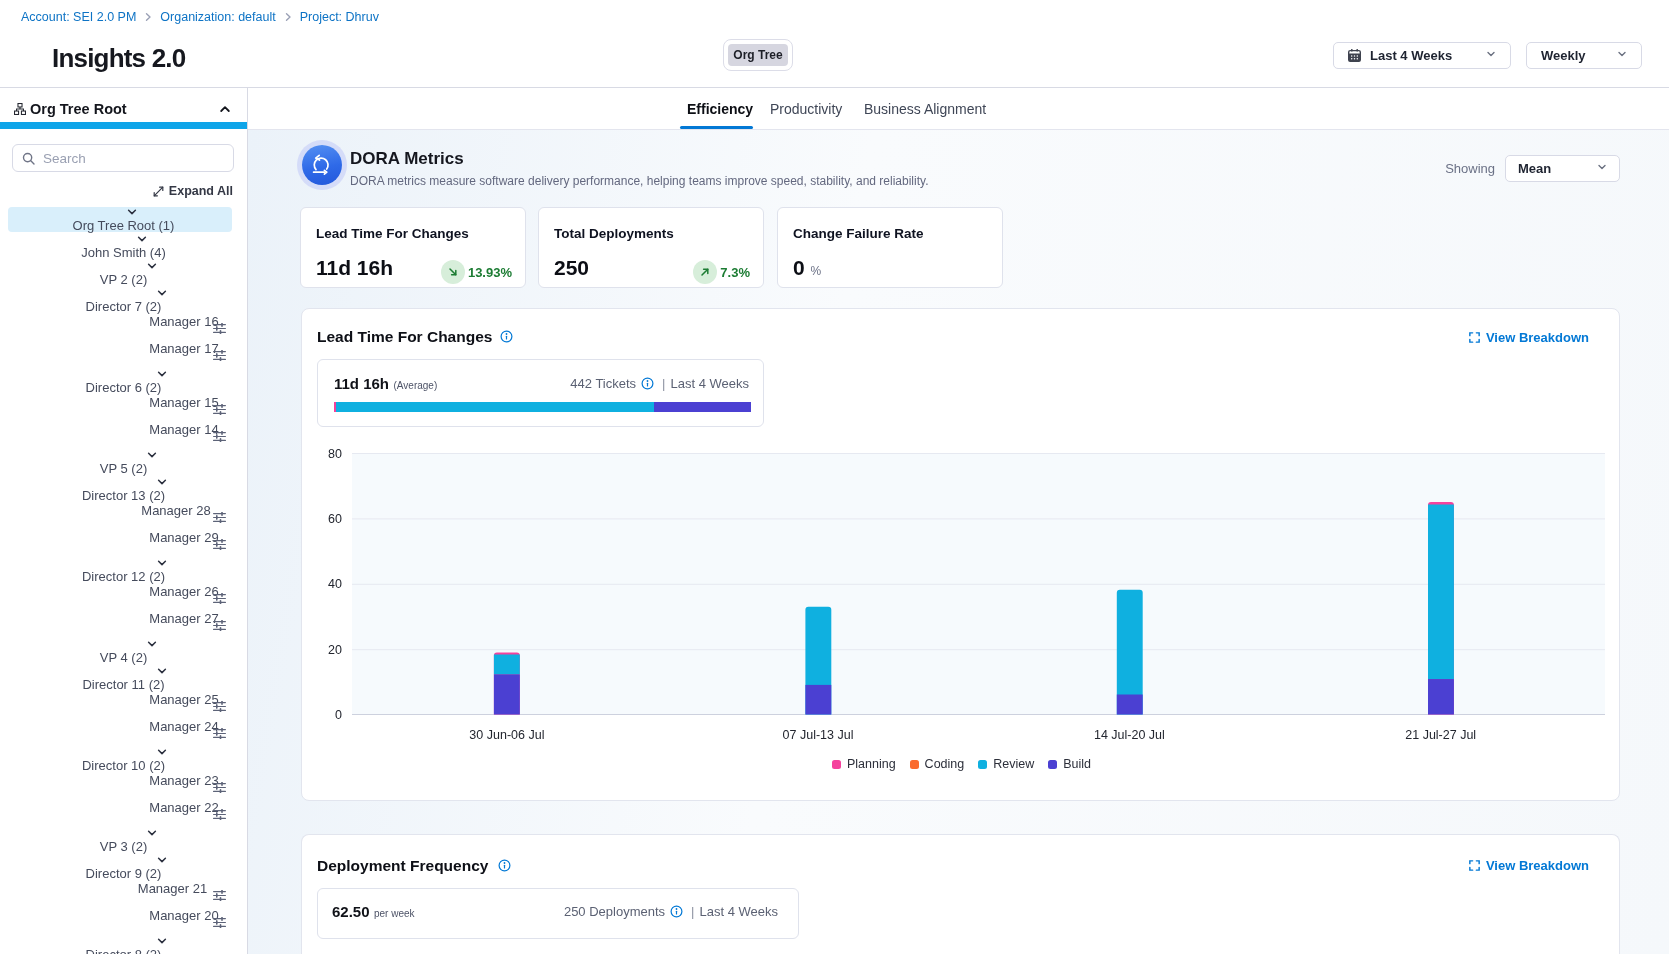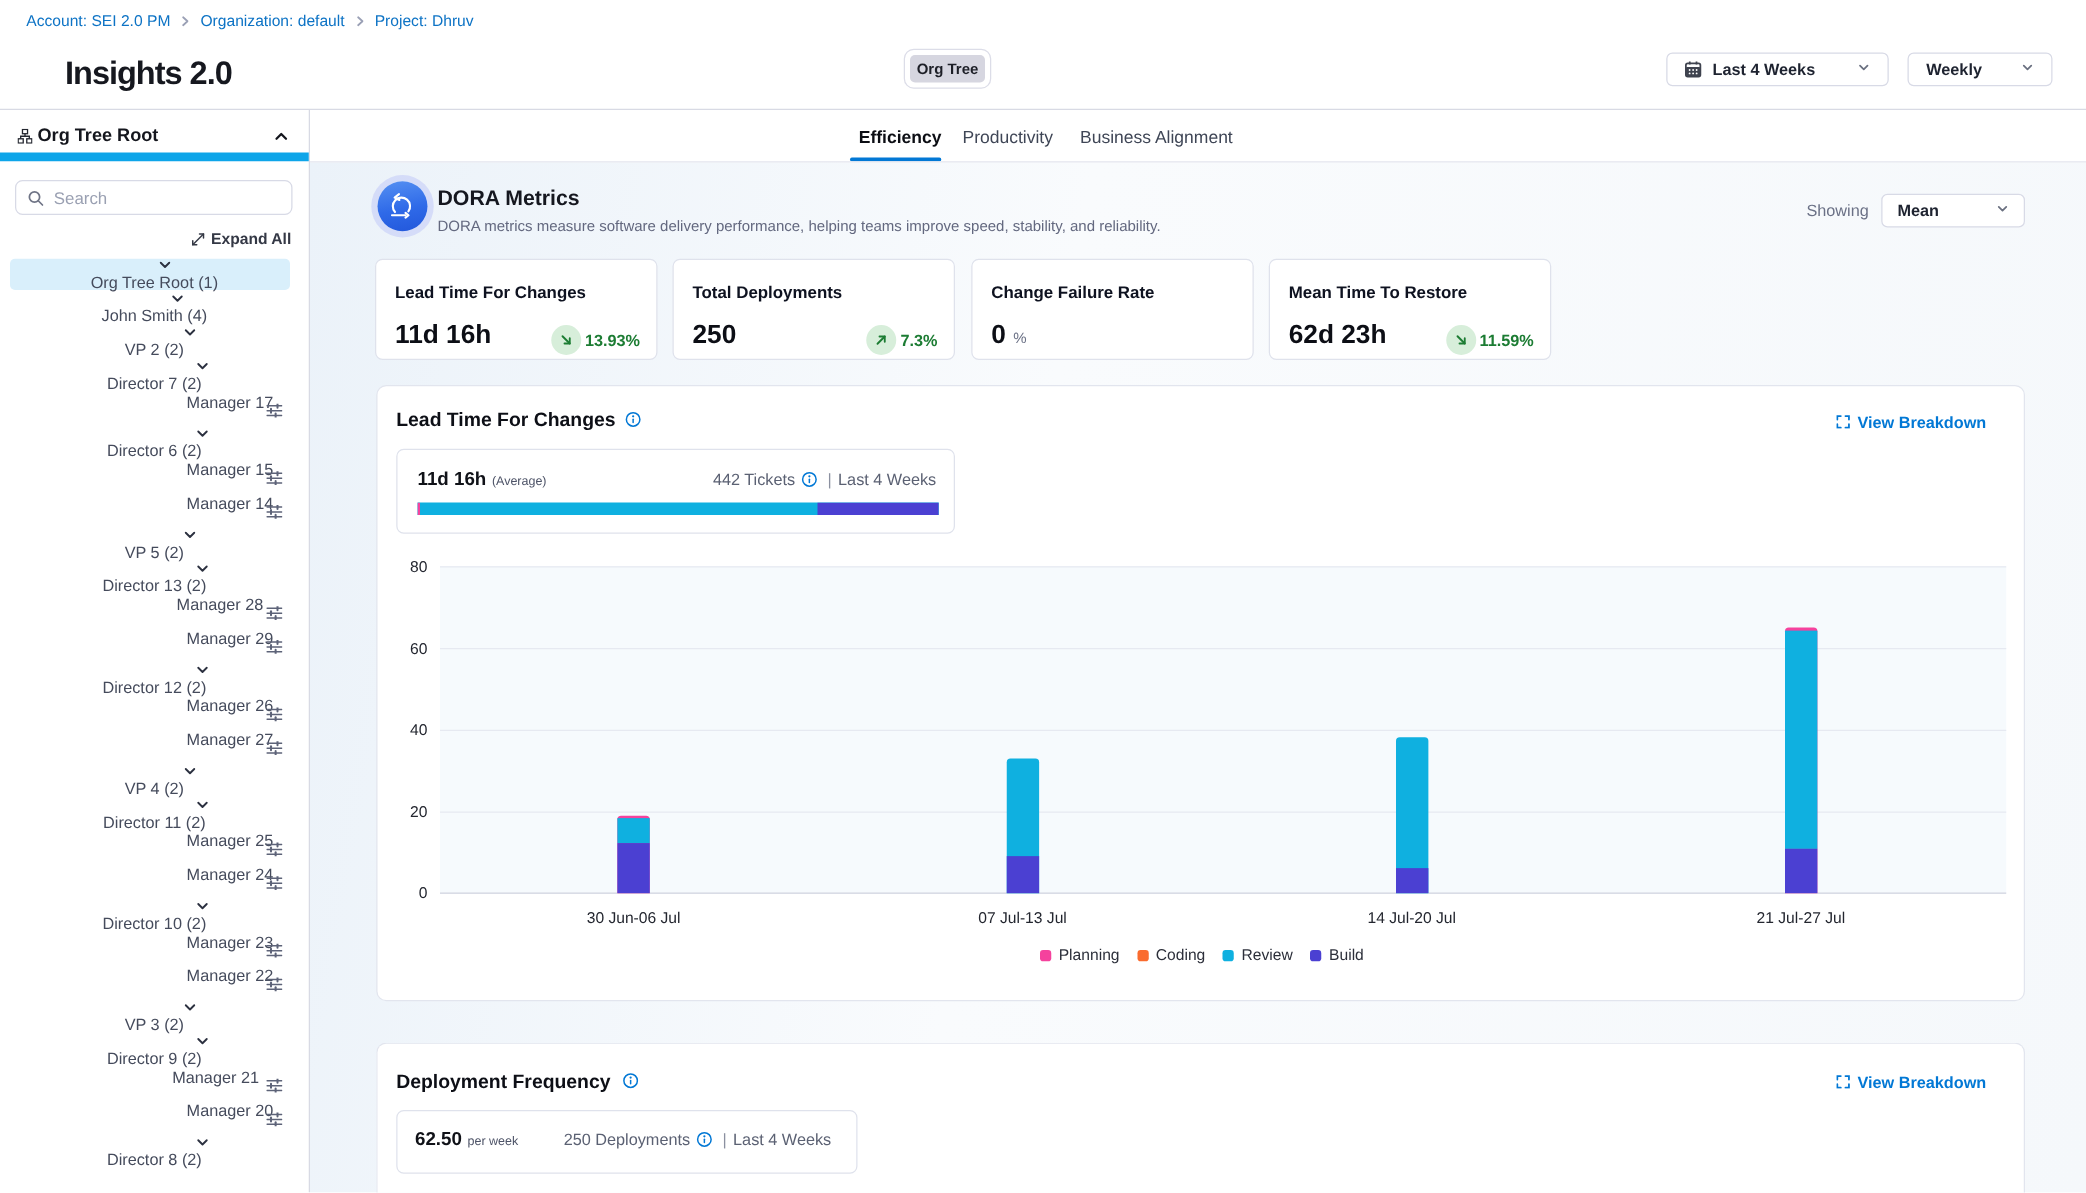--- a/index.html
+++ b/index.html
@@ -197,20 +197,33 @@
         </div>
       <div class="trow">
           <span class="tchev" style="margin-left:82px;">
             <svg width="12" height="12" viewBox="0 0 12 12">
               <path d="M2.6 4.2 L6 7.6 L9.4 4.2" fill="none" stroke="#2c3140" stroke-width="1.5" stroke-linecap="round" stroke-linejoin="round"></path>
             </svg>
           </span>
           <span class="lbl">Director 7 (2)</span>
         </div>
       <div class="trow">
+          <span class="lbl" style="margin-left:121px;">Manager 16</span>
+          <span class="slider"><svg width="13" height="11" viewBox="0 0 13 11">
+              <g stroke="#5d6378" stroke-width="1.2" stroke-linecap="round">
+                <line x1="0.6" y1="1.6" x2="12.4" y2="1.6"></line>
+                <line x1="0.6" y1="5.5" x2="12.4" y2="5.5"></line>
+                <line x1="0.6" y1="9.4" x2="12.4" y2="9.4"></line>
+                <line x1="9" y1="0" x2="9" y2="3.2" stroke-width="1.6"></line>
+                <line x1="3.8" y1="3.9" x2="3.8" y2="7.1" stroke-width="1.6"></line>
+                <line x1="7.5" y1="7.8" x2="7.5" y2="11" stroke-width="1.6"></line>
+              </g>
+            </svg></span>
+        </div>
+      <div class="trow">
           <span class="lbl" style="margin-left:121px;">Manager 17</span>
           <span class="slider"><svg width="13" height="11" viewBox="0 0 13 11">
               <g stroke="#5d6378" stroke-width="1.2" stroke-linecap="round">
                 <line x1="0.6" y1="1.6" x2="12.4" y2="1.6"></line>
                 <line x1="0.6" y1="5.5" x2="12.4" y2="5.5"></line>
                 <line x1="0.6" y1="9.4" x2="12.4" y2="9.4"></line>
                 <line x1="9" y1="0" x2="9" y2="3.2" stroke-width="1.6"></line>
                 <line x1="3.8" y1="3.9" x2="3.8" y2="7.1" stroke-width="1.6"></line>
                 <line x1="7.5" y1="7.8" x2="7.5" y2="11" stroke-width="1.6"></line>
               </g>
@@ -501,35 +514,20 @@
               <path d="M4.6 3.2 H8.8 V7.4"></path>
             </g>
           </svg>
         </span>
       <span class="pct">7.3%</span>
     </div>
   </div>
   <div class="card" style="left:777px;">
     <div class="ct">Change Failure Rate</div>
     <div class="cv">0 <span style="font-size:12px; color:#6a7085; font-weight:normal;">%</span></div>
-  </div>
-  <div class="card" style="left:1015px;">
-    <div class="ct">Mean Time To Restore</div>
-    <div class="cv">62d 23h</div>
-    <div class="badge">
-      <span class="gcirc">
-          <svg width="12" height="12" viewBox="0 0 12 12">
-            <g fill="none" stroke="#1c7c33" stroke-width="1.5" stroke-linecap="round" stroke-linejoin="round">
-              <path d="M3 3 L8.8 8.8"></path>
-              <path d="M8.8 4.6 V8.8 H4.6"></path>
-            </g>
-          </svg>
-        </span>
-      <span class="pct">11.59%</span>
-    </div>
   </div>
 
   <div class="panel" style="top:308px; height:493px;" id="panel1">
     <div class="ptitle" style="top:19px;">Lead Time For Changes
       <svg width="13" height="13" viewBox="0 0 13 13" style="margin-left:3px; vertical-align:-1px;">
           <circle cx="6.5" cy="6.5" r="5.4" fill="none" stroke="#0278d5" stroke-width="1.2"></circle>
           <circle cx="6.5" cy="4" r="0.9" fill="#0278d5"></circle>
           <rect x="5.9" y="5.7" width="1.2" height="3.8" rx="0.6" fill="#0278d5"></rect>
         </svg>
     </div>
@@ -620,21 +618,21 @@
       <svg width="11" height="11" viewBox="0 0 13 13">
           <g fill="none" stroke="#0278d5" stroke-width="1.7" stroke-linecap="round">
             <path d="M1 4.3 V1 H4.3"></path>
             <path d="M8.7 1 H12 V4.3"></path>
             <path d="M12 8.7 V12 H8.7"></path>
             <path d="M4.3 12 H1 V8.7"></path>
           </g>
         </svg>
       <span>View Breakdown</span>
     </div>
-    <div class="statbox" style="top:53px; width:369px; height:51px;">
+    <div class="statbox" style="top:53px; width:482px; height:51px;">
       <div style="position:absolute; left:14px; top:14px;"><span class="big">62.50</span> <span class="norm">per week</span></div>
       <div class="right" style="right:20px; top:15px;">
         <span>250 Deployments</span>
         <svg width="13" height="13" viewBox="0 0 13 13">
             <circle cx="6.5" cy="6.5" r="5.4" fill="none" stroke="#0278d5" stroke-width="1.2"></circle>
             <circle cx="6.5" cy="4" r="0.9" fill="#0278d5"></circle>
             <rect x="5.9" y="5.7" width="1.2" height="3.8" rx="0.6" fill="#0278d5"></rect>
           </svg>
         <span style="margin-left:3px; color:#8b90a0;">|</span>
         <span>Last 4 Weeks</span>

